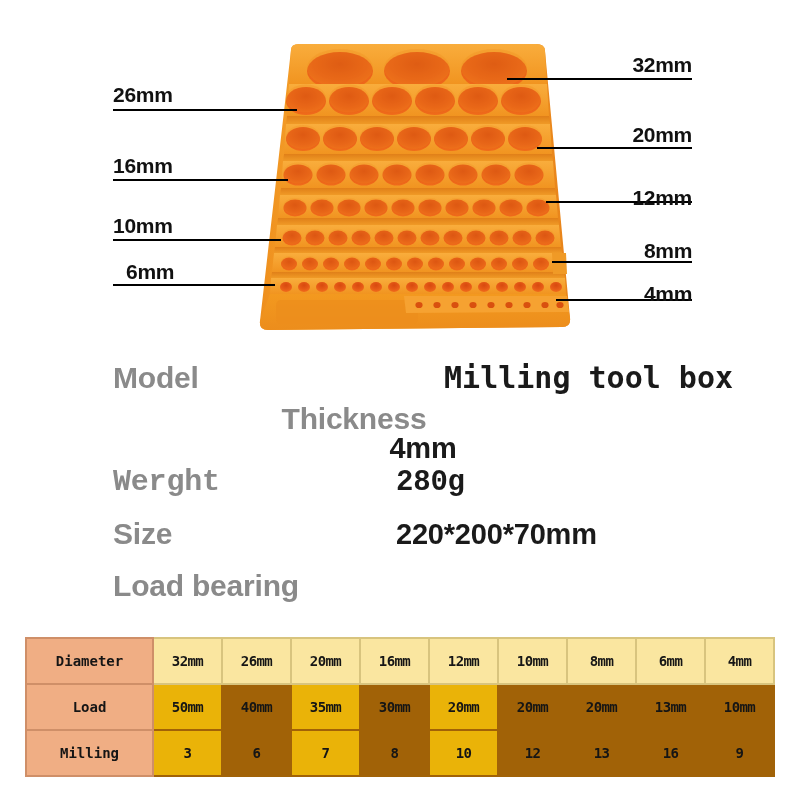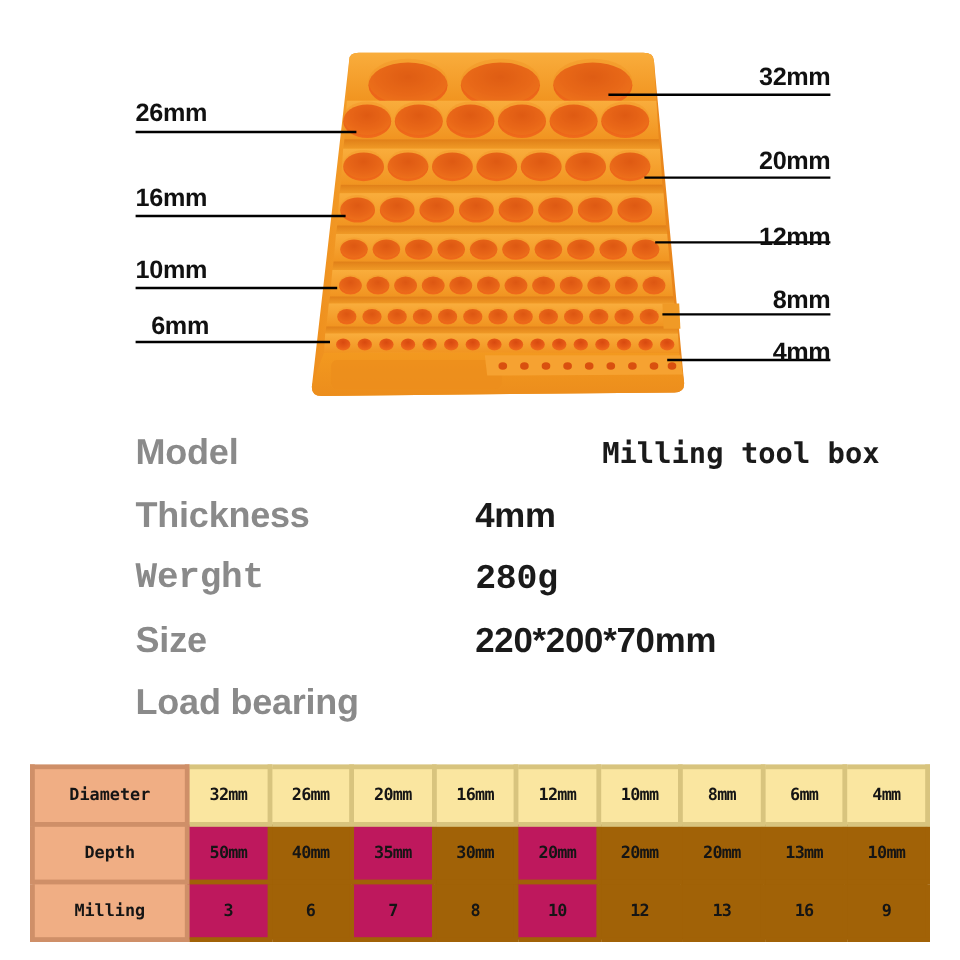--- a/index.html
+++ b/index.html
@@ -48,54 +48,54 @@
   }
   .spec-value{
     font-size:29px;
     font-weight:bold;
     color:#1a1a1a;
     letter-spacing:-0.2px;
     line-height:1;
   }
   .spec-value.mono{
     font-family:"DejaVu Sans Mono","Liberation Mono",monospace;
-    font-size:24px;
+    font-size:30px;
     letter-spacing:0px;
   }
 
   
   #spec-table{
     position:absolute;left:25px;top:637px;width:750px;
     border-collapse:collapse;
     table-layout:fixed;
     font-family:"DejaVu Sans Mono","Liberation Mono",monospace;
   }
   #spec-table td,#spec-table th{
-    border:4px solid #a16207;
+    border:2px solid #a16207;
     text-align:center;
     vertical-align:middle;
     height:44px;
     font-size:14px;
     font-weight:bold;
     color:#151515;
     padding:0;
     letter-spacing:-0.6px;
   }
   #spec-table td.rowhead{
     width:125px;
     background:#F0AE84;
     border-color:#cf8f68;
     letter-spacing:0px;
     font-size:14px;
   }
   #spec-table td.headcell{
     background:#FAE6A0;
     border-color:#d8c47e;
   }
-  #spec-table td.shade{background:#be185d;}
+  #spec-table td.shade{background:#eab308;}
   #spec-table td.plain{background:#a16207;}
 </style>
 </head>
 <body>
 
 <div id="product-figure">
 
   <svg id="product-svg" width="800" height="345" viewBox="0 0 800 345">
     <defs>
       <linearGradient id="bodyGrad" x1="0" y1="0" x2="1" y2="0">
@@ -343,21 +343,21 @@
   <div class="callout right" style="left:562px;top:187px;width:130px;">12mm</div>
   <div class="callout right" style="left:562px;top:240px;width:130px;">8mm</div>
   <div class="callout right" style="left:562px;top:283px;width:130px;">4mm</div>
 </div>
 
 <div id="spec-list">
   <div class="spec-row" style="top:0px;justify-content:space-between;">
     <span class="spec-label">Model</span>
     <span class="spec-value mono">Milling tool box</span>
   </div>
-  <div class="spec-row" style="top:52px;">
+  <div class="spec-row" style="top:52px;flex-direction:column;">
     <span class="spec-label">Thickness</span>
     <span class="spec-value">4mm</span>
   </div>
   <div class="spec-row" style="top:104px;font-family:Liberation Mono, monospace;">
     <span class="spec-label">Werght</span>
     <span class="spec-value">280g</span>
   </div>
   <div class="spec-row" style="top:156px;">
     <span class="spec-label">Size</span>
     <span class="spec-value">220*200*70mm</span>
@@ -375,21 +375,21 @@
       <td class="headcell">26mm</td>
       <td class="headcell">20mm</td>
       <td class="headcell">16mm</td>
       <td class="headcell">12mm</td>
       <td class="headcell">10mm</td>
       <td class="headcell">8mm</td>
       <td class="headcell">6mm</td>
       <td class="headcell">4mm</td>
     </tr>
     <tr>
-      <td class="rowhead">Depth</td>
+      <td class="rowhead">Load</td>
       <td class="shade">50mm</td>
       <td class="plain">40mm</td>
       <td class="shade">35mm</td>
       <td class="plain">30mm</td>
       <td class="shade">20mm</td>
       <td class="plain">20mm</td>
       <td class="plain">20mm</td>
       <td class="plain">13mm</td>
       <td class="plain">10mm</td>
     </tr>

